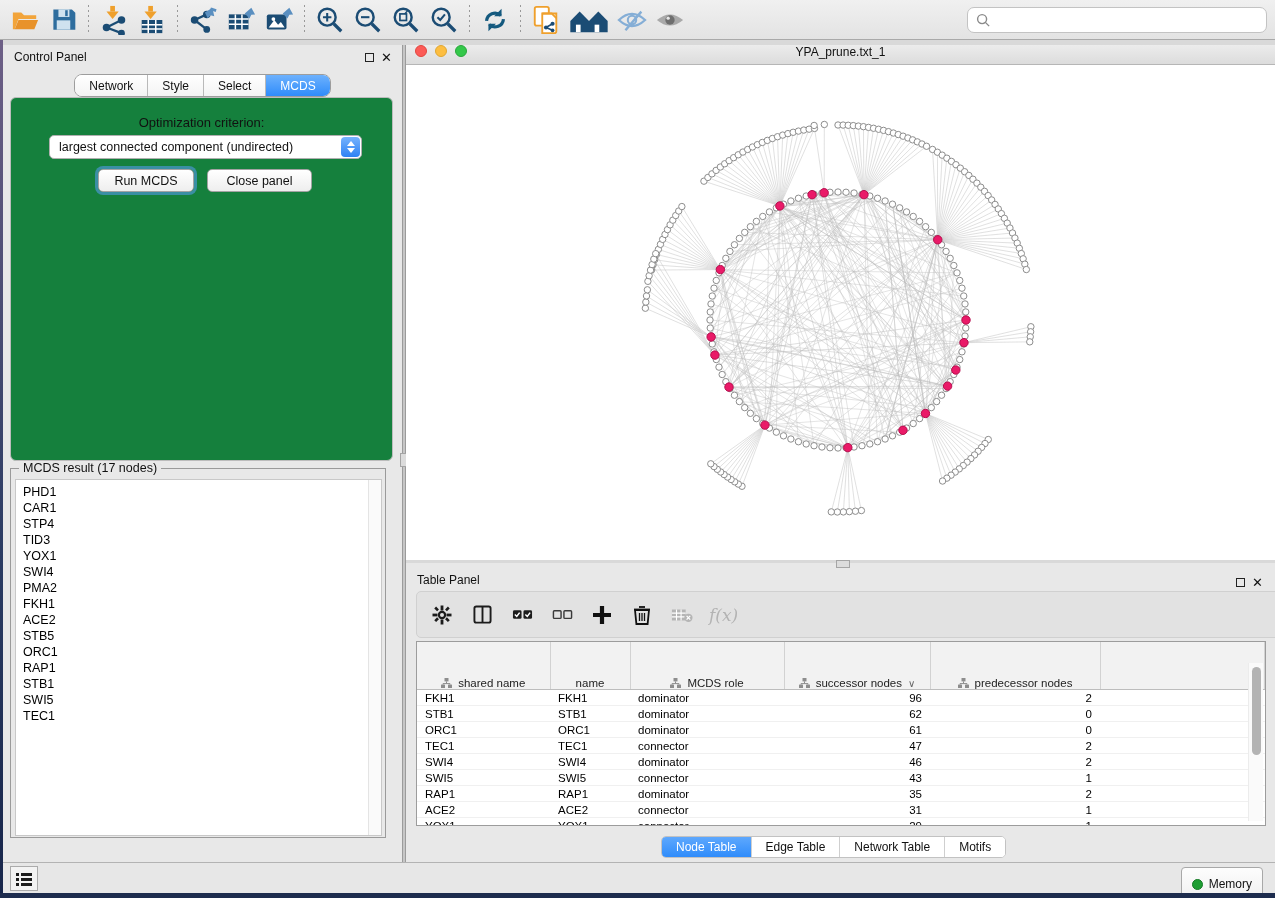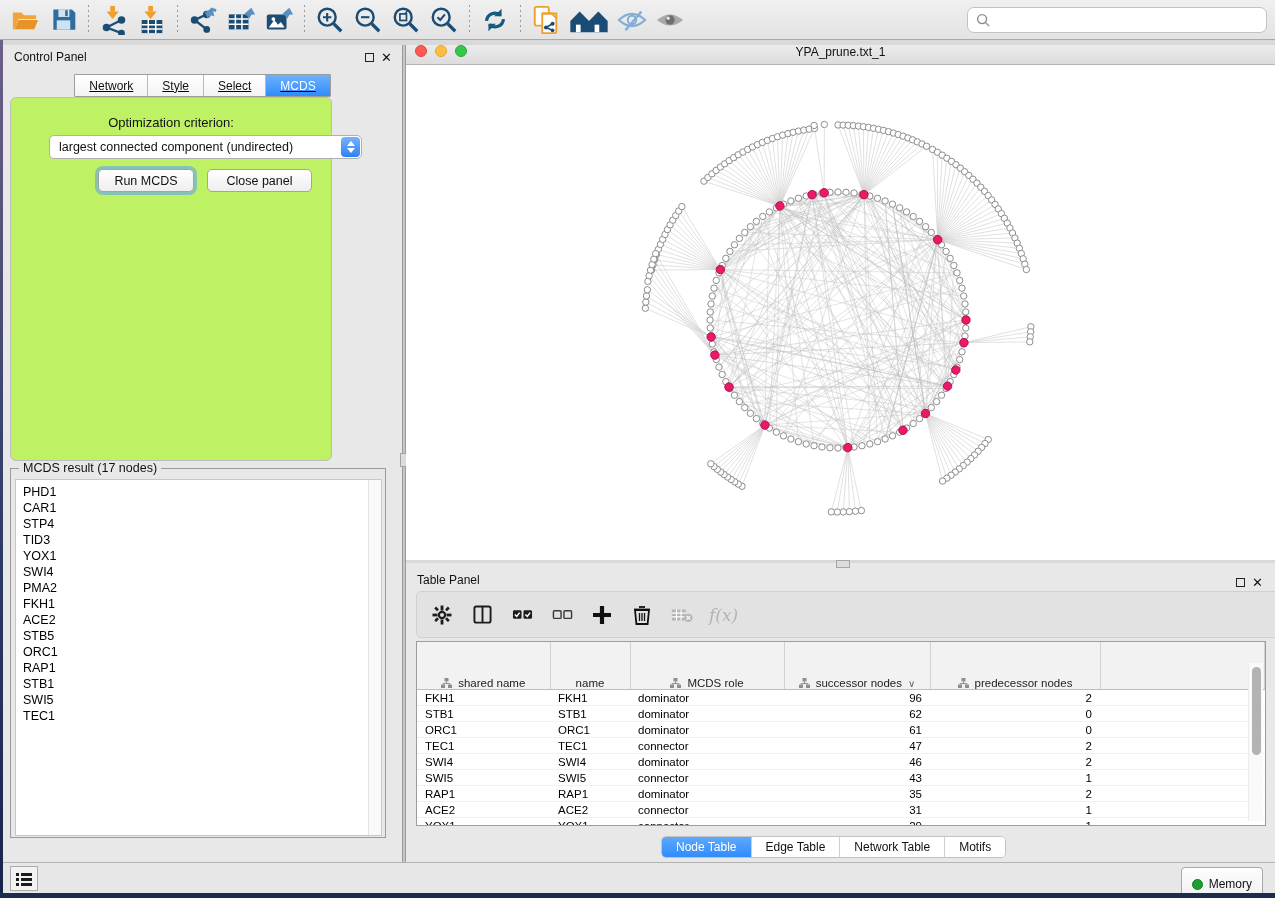--- a/index.html
+++ b/index.html
@@ -21,25 +21,25 @@
 
   .panel-title { font-size:12px; color:#111; }
   .win-ctrls { display:flex; align-items:center; gap:7px; }
   .wc-float { width:9px; height:9px; border:1.5px solid #222; }
   .wc-close { font-size:13px; font-weight:bold; color:#111; line-height:9px; }
 
   
   .control-panel { position:absolute; left:3px; top:45px; width:399px; height:817px; background:#e8e8e8; }
   .cp-header { height:24px; display:flex; align-items:center; justify-content:space-between; padding:0 10px 0 11px; }
   .tabbar { position:absolute; left:0; top:29px; width:100%; display:flex; justify-content:center; }
-  .tabs { display:flex; border:1px solid #9d9d9d; border-radius:1px; overflow:hidden; background:#fdfdfd; height:23px;text-decoration:underline; }
+  .tabs { display:flex; border:1px solid #9d9d9d; border-radius:8px; overflow:hidden; background:#fdfdfd; height:23px; }
   .tab { font-size:12px; padding:3px 14px; border-right:1px solid #b9b9b9; color:#111; display:flex; align-items:center; background:linear-gradient(#fff,#f3f3f3); cursor:default; }
   .tab:last-child { border-right:none; }
   .tab.active { background:linear-gradient(#6db1fd,#2f8cfb); color:#fff; }
-  .cp-box { position:absolute; left:7px; top:52px; width:322px; height:364px; background:#bef264; border:1px solid #bcbcbc; border-radius:6px; }
+  .cp-box { position:absolute; left:7px; top:52px; width:383px; height:364px; background:#15803d; border:1px solid #bcbcbc; border-radius:6px; }
   .opt-label { text-align:center; font-size:13px; margin-top:17px; color:#111; }
   .dropdown { position:absolute; left:38px; top:37px; width:313px; height:24px; background:#fff; border:1px solid #b0b0b0; border-radius:5px; display:flex; align-items:center; font-size:12.5px; padding-left:9px; color:#111; }
   .dd-stepper { position:absolute; right:1px; top:1px; width:19px; height:20px; border-radius:4px; background:linear-gradient(#76b3fd,#2e81f4); display:flex; flex-direction:column; align-items:center; justify-content:center; gap:2px; }
   .dd-up { width:0; height:0; border-left:4px solid transparent; border-right:4px solid transparent; border-bottom:5px solid #fff; }
   .dd-down { width:0; height:0; border-left:4px solid transparent; border-right:4px solid transparent; border-top:5px solid #fff; }
   .btn { position:absolute; height:23px; background:linear-gradient(#ffffff,#eeeeee); border:1px solid #a3a3a3; border-radius:5px; font-size:12.5px; color:#111; display:flex; align-items:center; justify-content:center; }
   .btn-run { left:87px; top:71px; width:96px; box-shadow:0 0 0 3px rgba(90,155,250,.55); }
   .btn-closep { left:196px; top:71px; width:105px; }
   .fieldset { position:absolute; left:7px; top:423px; width:376px; height:370px; border:1px solid #9a9a9a; }
   .fieldset .legend { position:absolute; top:-8px; left:8px; background:#e8e8e8; padding:0 4px; font-size:12.5px; color:#111; }

